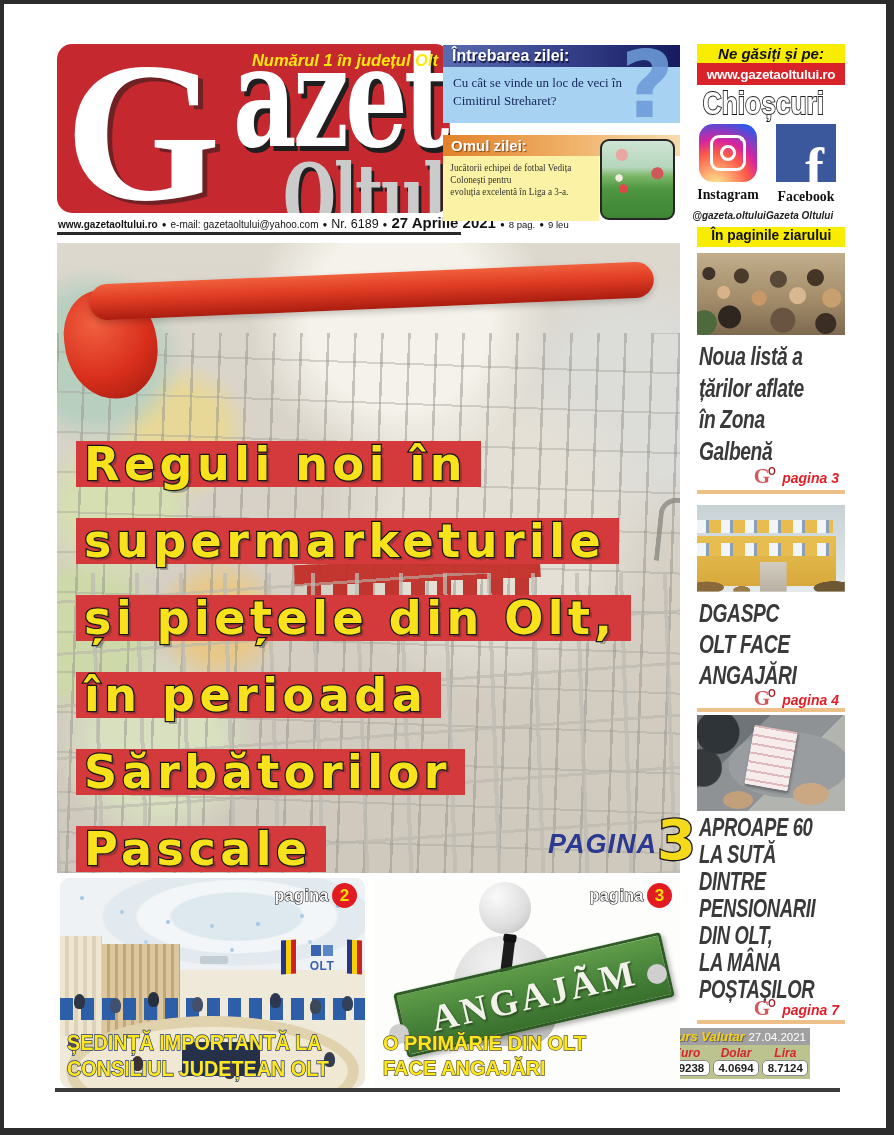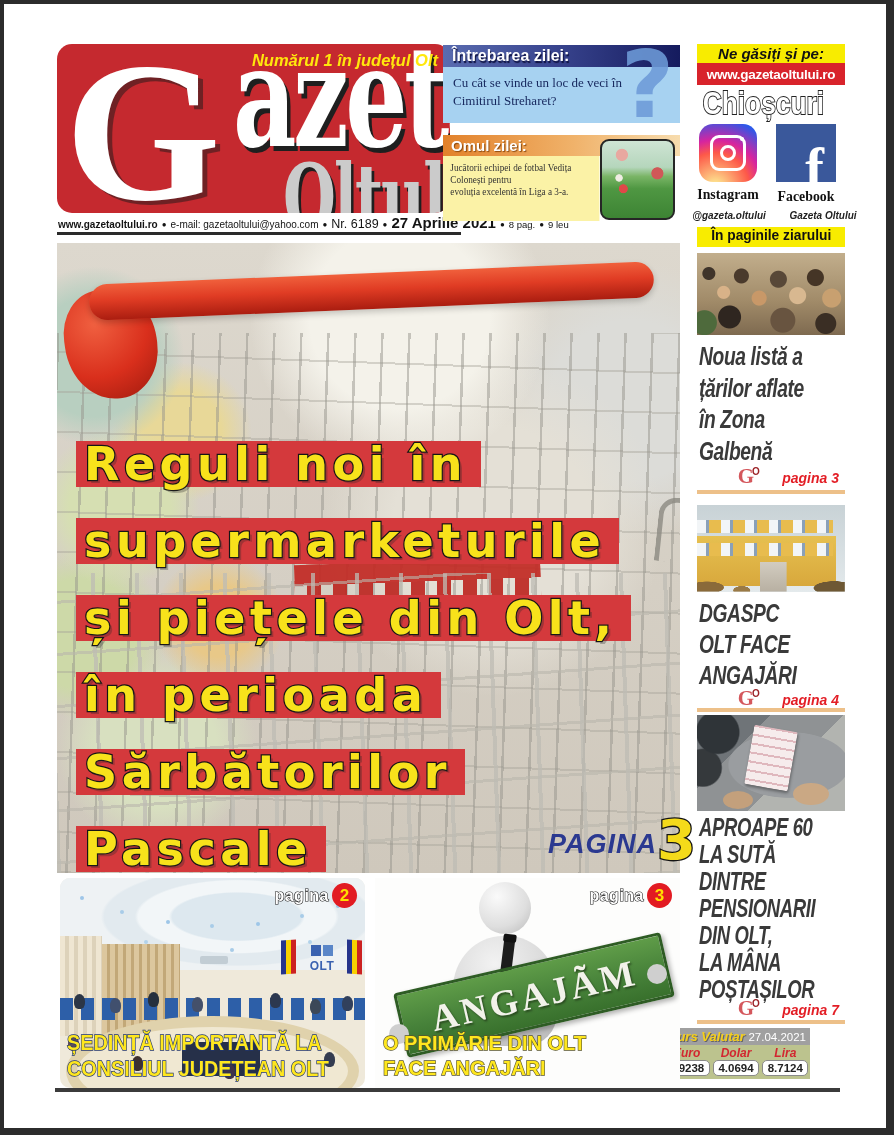--- a/index.html
+++ b/index.html
@@ -50,21 +50,21 @@
   .kiosks{position:absolute;left:692px;top:86px;width:168px;text-align:center;font-weight:bold;font-size:31px;color:#fff;-webkit-text-stroke:1.8px #232323;paint-order:stroke fill;transform:scaleX(.85);transform-origin:left top;letter-spacing:0;}
   .ig-icon{position:absolute;left:699px;top:124px;width:58px;height:58px;border-radius:14px;background:radial-gradient(circle at 28% 108%,#fdf497 0%,#fd5949 45%,#d6249f 62%,#285AEB 92%);}
   .ig-frame{position:absolute;left:11px;top:11px;width:30px;height:30px;border:3.5px solid #fff;border-radius:9px;}
   .ig-lens{position:absolute;left:21px;top:21px;width:10px;height:10px;border:3.5px solid #fff;border-radius:50%;}
   .ig-dot{position:absolute;right:13px;top:13px;width:4px;height:4px;background:#fff;border-radius:50%;}
   .fb-icon{position:absolute;left:776px;top:124px;width:60px;height:58px;background:#3a589b;overflow:hidden;}
   .fb-f{position:absolute;right:12px;bottom:-14px;font-family:"Liberation Serif",serif;font-weight:bold;font-size:56px;color:#fff;line-height:1;}
   .ig-label{position:absolute;left:688px;top:186px;width:80px;text-align:center;font-family:"Liberation Serif",serif;font-weight:bold;font-size:15px;color:#111;transform:scaleX(.92);}
   .fb-label{position:absolute;left:766px;top:188px;width:80px;text-align:center;font-family:"Liberation Serif",serif;font-weight:bold;font-size:15px;color:#111;transform:scaleX(.92);}
   .ig-handle{position:absolute;left:688px;top:210px;width:82px;text-align:center;font-weight:bold;font-style:italic;font-size:10px;color:#222;}
-  .fb-handle{position:absolute;left:766px;top:210px;width:82px;text-align:center;font-weight:bold;font-style:italic;font-size:10px;color:#222;margin-left:16px;}
+  .fb-handle{position:absolute;left:766px;top:210px;width:82px;text-align:left;font-weight:bold;font-style:italic;font-size:10px;color:#222;}
 
   
   .sb-header{position:absolute;left:697px;top:227px;width:148px;height:20px;background:#f8ec00;display:flex;align-items:flex-start;justify-content:center;}
   .sb-header span{font-weight:bold;font-size:14.5px;color:#111;transform:scaleX(.95);white-space:nowrap;}
   .sb-photo{position:absolute;left:697px;width:148px;overflow:hidden;}
   .ph-crowd{top:253px;height:82px;
     background:
       radial-gradient(circle at 8% 25%,#3f342a 0 6px,transparent 7px),
       radial-gradient(circle at 18% 48%,#d8b288 0 6px,transparent 7px),
       radial-gradient(circle at 30% 28%,#4a3a2c 0 7px,transparent 8px),
@@ -101,21 +101,21 @@
   .hand{position:absolute;right:16px;bottom:6px;width:36px;height:22px;border-radius:50%;background:#caa884;}
   .hand2{position:absolute;left:26px;bottom:2px;width:30px;height:18px;border-radius:50%;background:#c3a07c;}
 
   .story-h{position:absolute;left:699px;width:200px;font-style:italic;font-weight:bold;color:#3a3a3a;white-space:pre-line;transform:scaleX(.74);transform-origin:left top;letter-spacing:-.5px;}
   .story-h1{top:341px;font-size:26px;line-height:1.22;}
   .story-h2{top:598px;font-size:26px;line-height:1.2;}
   .story-h3{top:814px;font-size:25px;line-height:1.08;}
   .go-ref{position:absolute;left:697px;width:142px;text-align:right;height:22px;}
   .go-g{font-family:"Liberation Serif",serif;font-weight:bold;font-size:21px;color:#d4575c;line-height:1;}
   .go-o{font-weight:bold;font-size:10px;color:#9c2328;vertical-align:8px;margin-left:-2px;}
-  .go-page{font-weight:bold;font-style:italic;font-size:14px;color:#e31e26;margin-left:18px;}
+  .go-page{font-weight:bold;font-style:italic;font-size:14px;color:#e31e26;margin-left:2px;}
   .sb-sep{position:absolute;left:697px;width:148px;height:3.5px;background:#edc089;}
 
   
   .curs{position:absolute;left:662px;top:1028px;width:148px;height:50px;}
   .curs-head{height:17px;background:#a0a0a0;display:flex;align-items:center;justify-content:space-between;padding:0 4px 0 6px;}
   .curs-title{font-weight:bold;font-style:italic;font-size:13px;color:#f5cf1b;text-shadow:1px 1px 0 #666;}
   .curs-date{font-size:11.5px;color:#fff;}
   .curs-body{height:33px;background:#bcc38e;display:flex;justify-content:space-around;padding-top:1px;}
   .curs-col{display:flex;flex-direction:column;align-items:center;width:46px;}
   .curs-label{font-weight:bold;font-style:italic;font-size:12px;color:#d22730;line-height:14px;}

